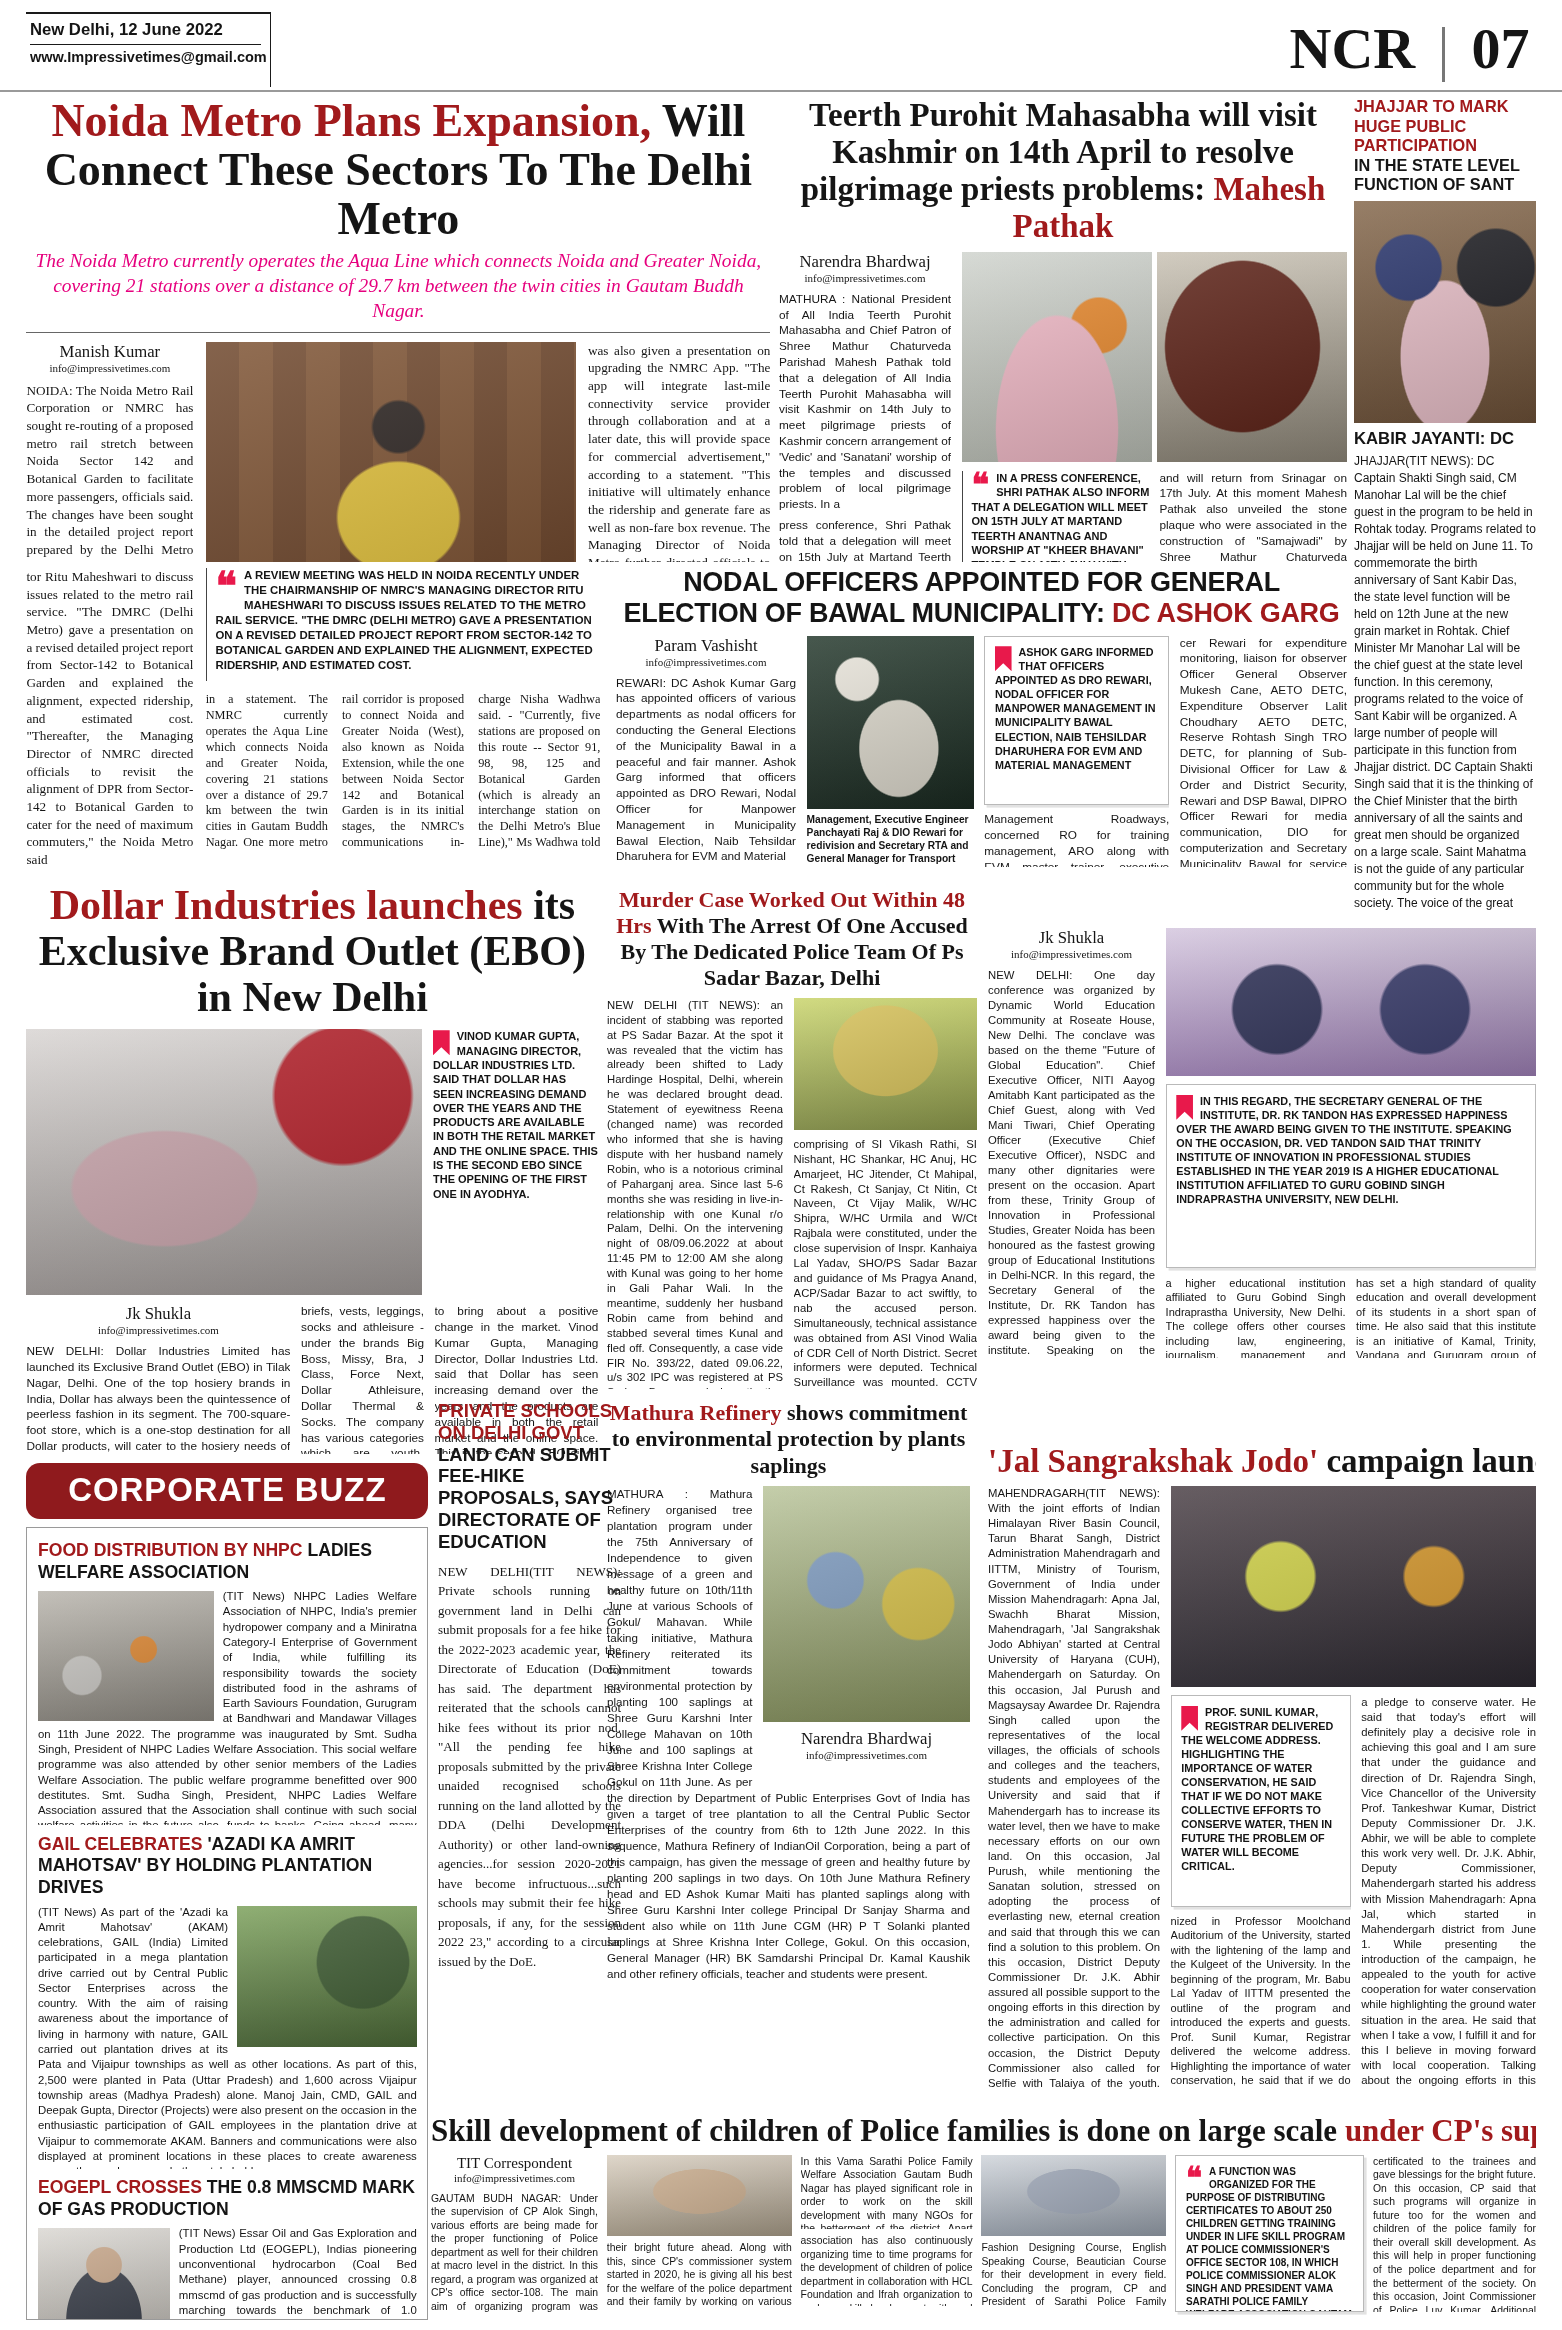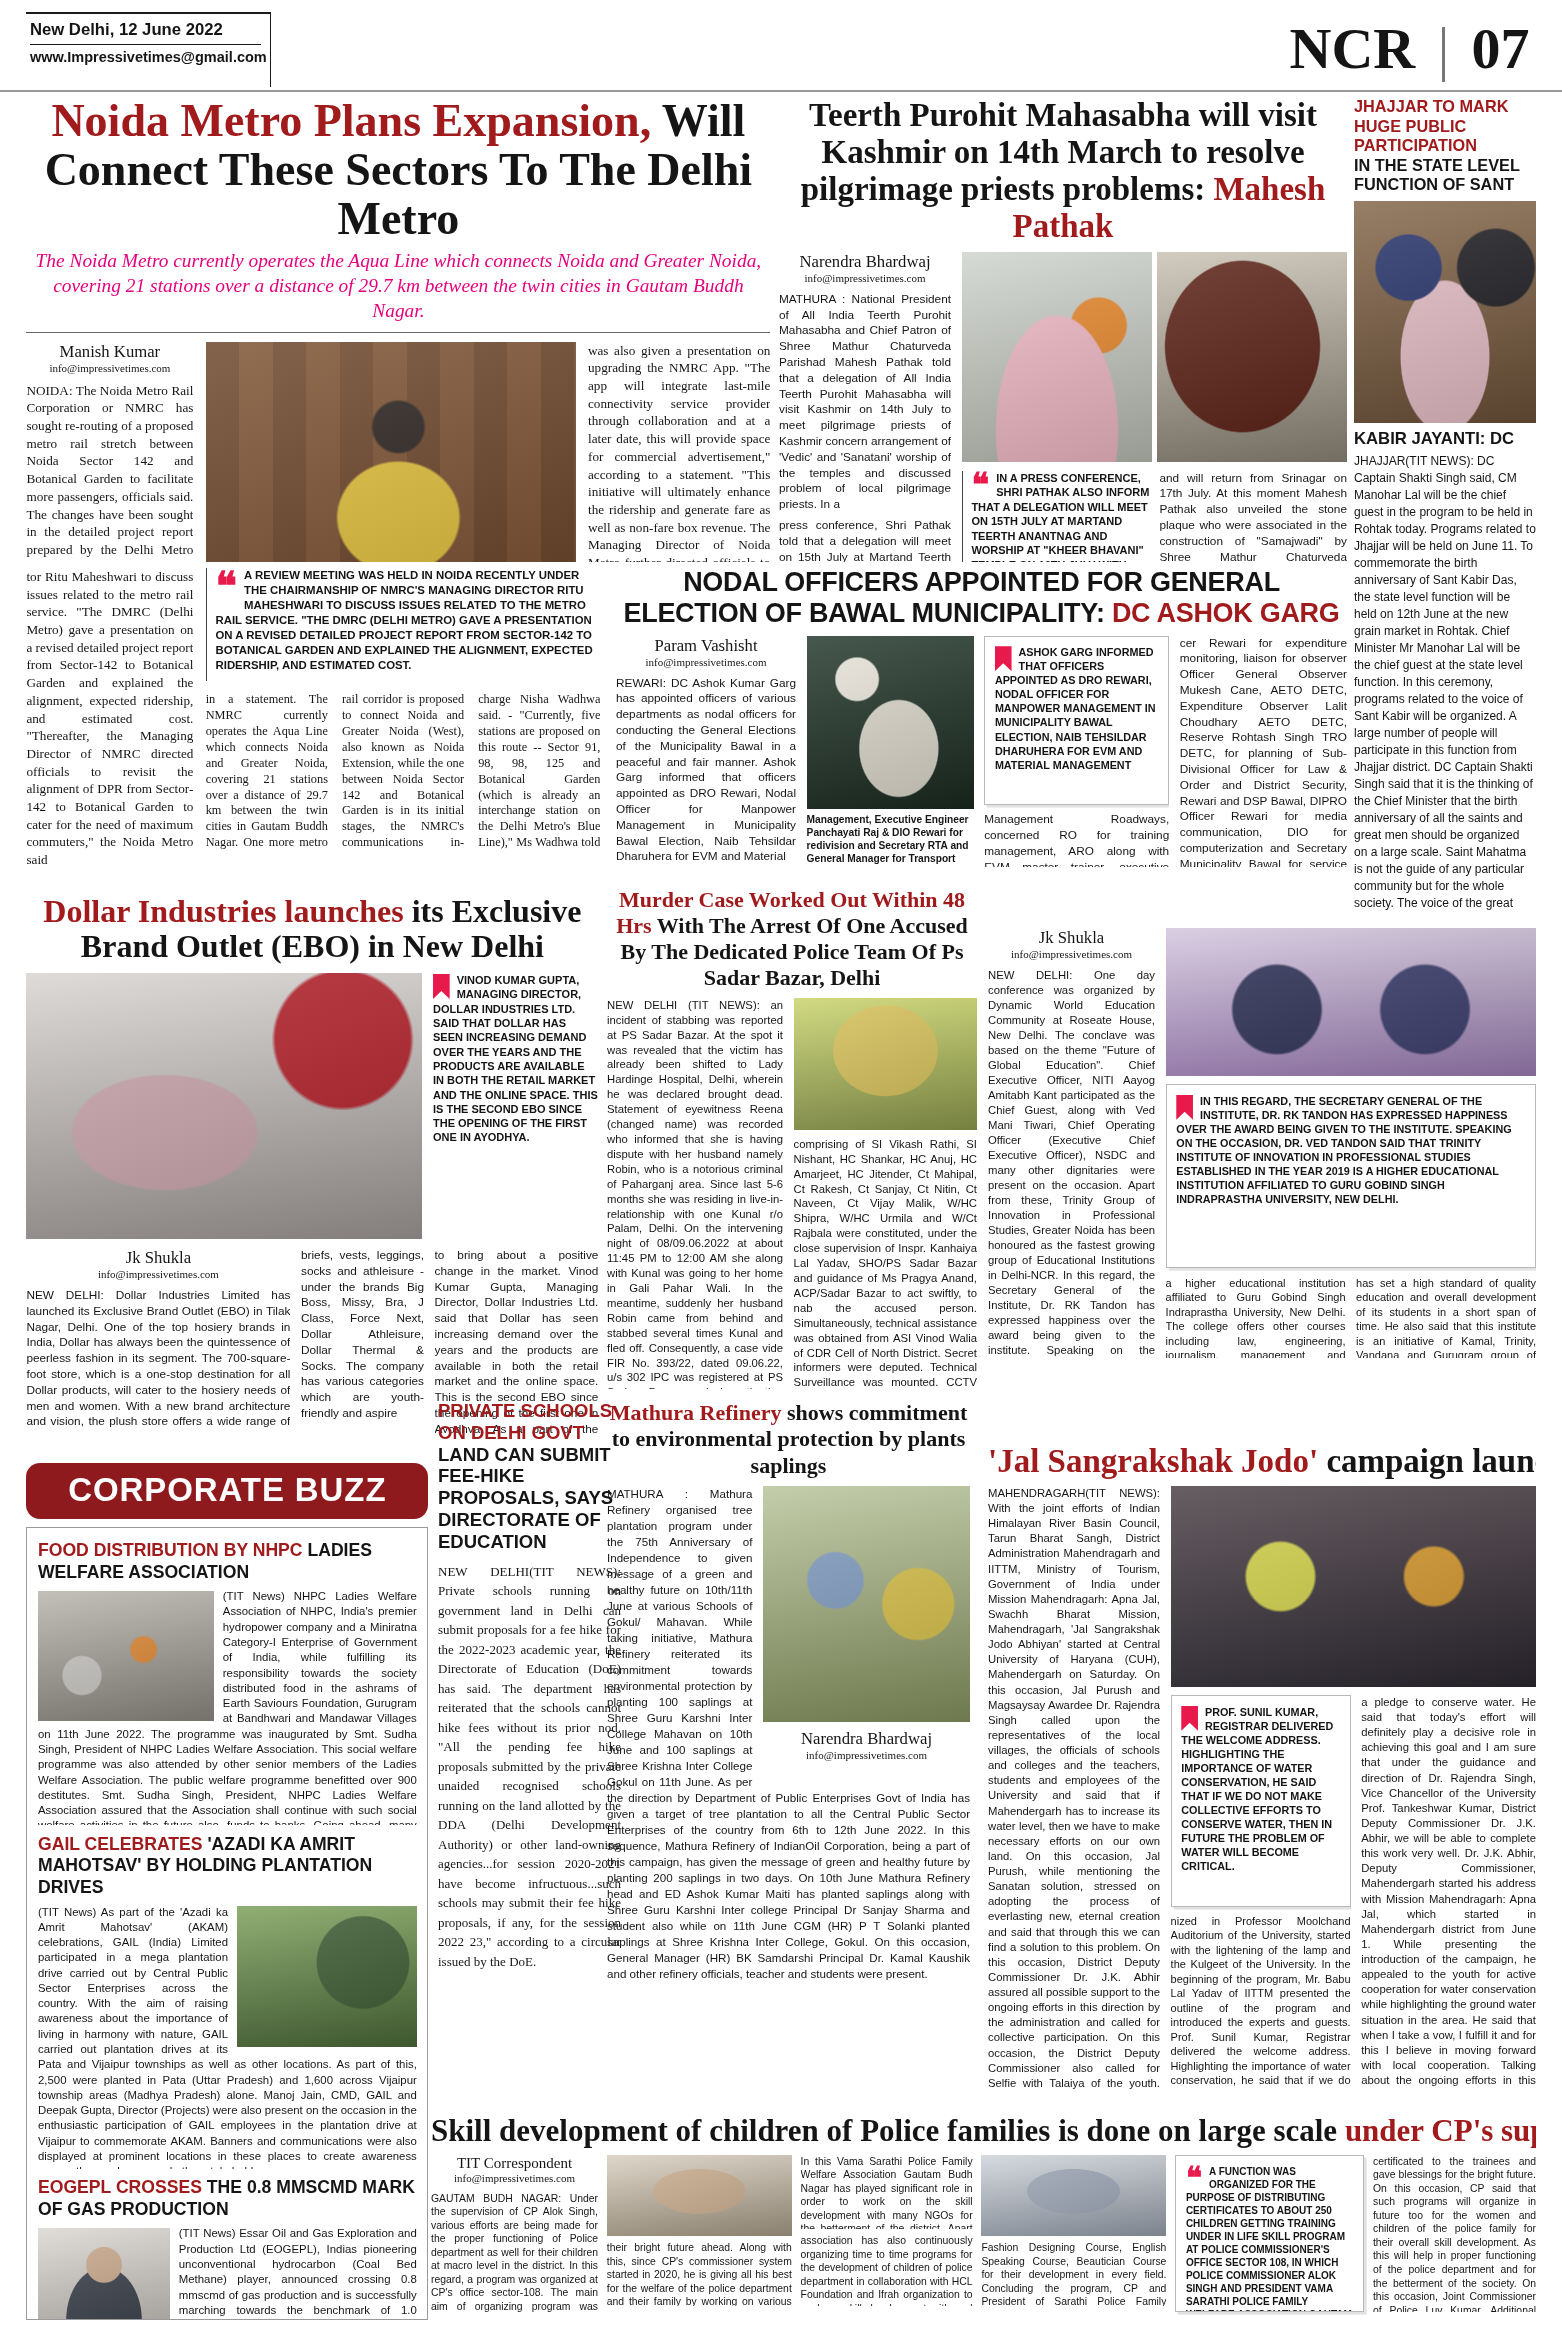--- a/index.html
+++ b/index.html
@@ -89,21 +89,21 @@
         <div class="pq pq-inline" style="height:113px;overflow:hidden;">
           <span class="qmark">❝</span>
           <span>A REVIEW MEETING WAS HELD IN NOIDA RECENTLY UNDER THE CHAIRMANSHIP OF NMRC'S MANAGING DIRECTOR RITU MAHESHWARI TO DISCUSS ISSUES RELATED TO THE METRO RAIL SERVICE. "THE DMRC (DELHI METRO) GAVE A PRESENTATION ON A REVISED DETAILED PROJECT REPORT FROM SECTOR-142 TO BOTANICAL GARDEN AND EXPLAINED THE ALIGNMENT, EXPECTED RIDERSHIP, AND ESTIMATED COST.</span>
         </div>
         <div class="cols3 serif j" style="font-size:12.3px;line-height:1.3;margin-top:10.6px;height:169px;overflow:hidden;">in a statement. The NMRC currently operates the Aqua Line which connects Noida and Greater Noida, covering 21 stations over a distance of 29.7 km between the twin cities in Gautam Buddh Nagar. One more metro rail corridor is proposed to connect Noida and Greater Noida (West), also known as Noida Extension, while the one between Noida Sector 142 and Botanical Garden is in its initial stages, the NMRC's communications in-charge Nisha Wadhwa said. - "Currently, five stations are proposed on this route -- Sector 91, 98, 98, 125 and Botanical Garden (which is already an interchange station on the Delhi Metro's Blue Line)," Ms Wadhwa told Press Trust of India. The work for the corridor between Noida and Greater Noida (West) is in advance stages and would be completed before this stretch is taken up for development, she added. During the meeting, Ms Maheshwari</div>
       </div>
     </div>
   </section>
 
   <section class="abs" style="left:779px;top:97px;width:568px;height:465px;">
-    <h2 class="hl serif" style="font-size:33px;line-height:1.12;"><span>Teerth Purohit Mahasabha will visit Kashmir on 14th March to resolve pilgrimage priests problems: </span><span class="red">Mahesh Pathak</span></h2>
+    <h2 class="hl serif" style="font-size:33px;line-height:1.12;"><span>Teerth Purohit Mahasabha will visit Kashmir on 14th April to resolve pilgrimage priests problems: </span><span class="red">Mahesh Pathak</span></h2>
     <div style="display:grid;grid-template-columns:172px 1fr;gap:10.6px;height:333px;margin-top:7px;">
       <div style="overflow:hidden;">
         <div class="byline-name">Narendra Bhardwaj</div>
         <div class="byline-mail">info@impressivetimes.com</div>
         <div class="body-s j">MATHURA : National President of All India Teerth Purohit Mahasabha and Chief Patron of Shree Mathur Chaturveda Parishad Mahesh Pathak told that a delegation of All India Teerth Purohit Mahasabha will visit Kashmir on 14th July to meet pilgrimage priests of Kashmir concern arrangement of 'Vedic' and 'Sanatani' worship of the temples and discussed problem of local pilgrimage priests. In a</div>
         <div class="body-s j" style="margin-top:5.3px;">press conference, Shri Pathak told that a delegation will meet on 15th July at Martand Teerth Anantnag and worship as "Kheer Bhavani" temple on 16th July with local pilgrimage priests also</div>
       </div>
       <div style="overflow:hidden;">
         <div style="display:grid;grid-template-columns:1fr 1fr;gap:5.3px;height:210px;">
           <div class="photo ph-pressmeet"></div>
@@ -145,21 +145,21 @@
           <span class="flag"></span>
           <span>ASHOK GARG INFORMED THAT  OFFICERS APPOINTED AS DRO REWARI, NODAL OFFICER FOR MANPOWER MANAGEMENT IN MUNICIPALITY BAWAL ELECTION, NAIB TEHSILDAR DHARUHERA FOR EVM AND MATERIAL MANAGEMENT</span>
         </div>
         <div class="body-s j" style="margin-top:7px;height:55px;overflow:hidden;">Management Roadways, concerned RO for training management, ARO along with EVM master trainer, executive engineer for MCC implementation, PWD, Building &amp; Roads, State Officer HSVP Rewari for grievance redressal, Treasury Offi-</div>
       </div>
       <div class="body-s j" style="overflow:hidden;">cer Rewari for expenditure monitoring, liaison for observer Officer General Observer Mukesh Cane, AETO DETC, Expenditure Observer Lalit Choudhary AETO DETC, Reserve Rohtash Singh TRO DETC, for planning of Sub-Divisional Officer for Law &amp; Order and District Security, Rewari and DSP Bawal, DIPRO Officer Rewari for media communication, DIO for computerization and Secretary Municipality Bawal for service voters have been appointed as nodal officers.</div>
     </div>
   </section>
 
   <section class="abs" style="left:26.4px;top:882px;width:572px;height:572px;">
-    <h2 class="hl serif" style="font-size:32px;line-height:1.1;margin-top:12px;"><span class="red">Dollar Industries  launches </span><span>its Exclusive Brand Outlet (EBO)  in New Delhi</span></h2>
+    <h2 class="hl serif" style="font-size:42px;line-height:1.1;"><span class="red">Dollar Industries  launches </span><span>its Exclusive Brand Outlet (EBO)  in New Delhi</span></h2>
     <div style="display:grid;grid-template-columns:396px 1fr;gap:10.6px;height:266px;margin-top:8.8px;">
       <div class="photo ph-store"></div>
       <div class="pq clearfix" style="font-size:11px;line-height:1.3;text-align:left;overflow:hidden;">
         <span class="flag"></span>
         <span>VINOD KUMAR GUPTA, MANAGING DIRECTOR, DOLLAR INDUSTRIES LTD. SAID THAT DOLLAR HAS SEEN INCREASING DEMAND OVER THE YEARS AND THE PRODUCTS ARE AVAILABLE IN BOTH THE RETAIL MARKET AND THE ONLINE SPACE. THIS IS THE SECOND EBO SINCE THE OPENING OF THE FIRST ONE IN AYODHYA.</span>
       </div>
     </div>
     <div style="display:grid;grid-template-columns:264px 123px 1fr;gap:10.6px;height:185px;margin-top:8.8px;">
       <div style="overflow:hidden;">
         <div class="byline-name">Jk Shukla</div>

